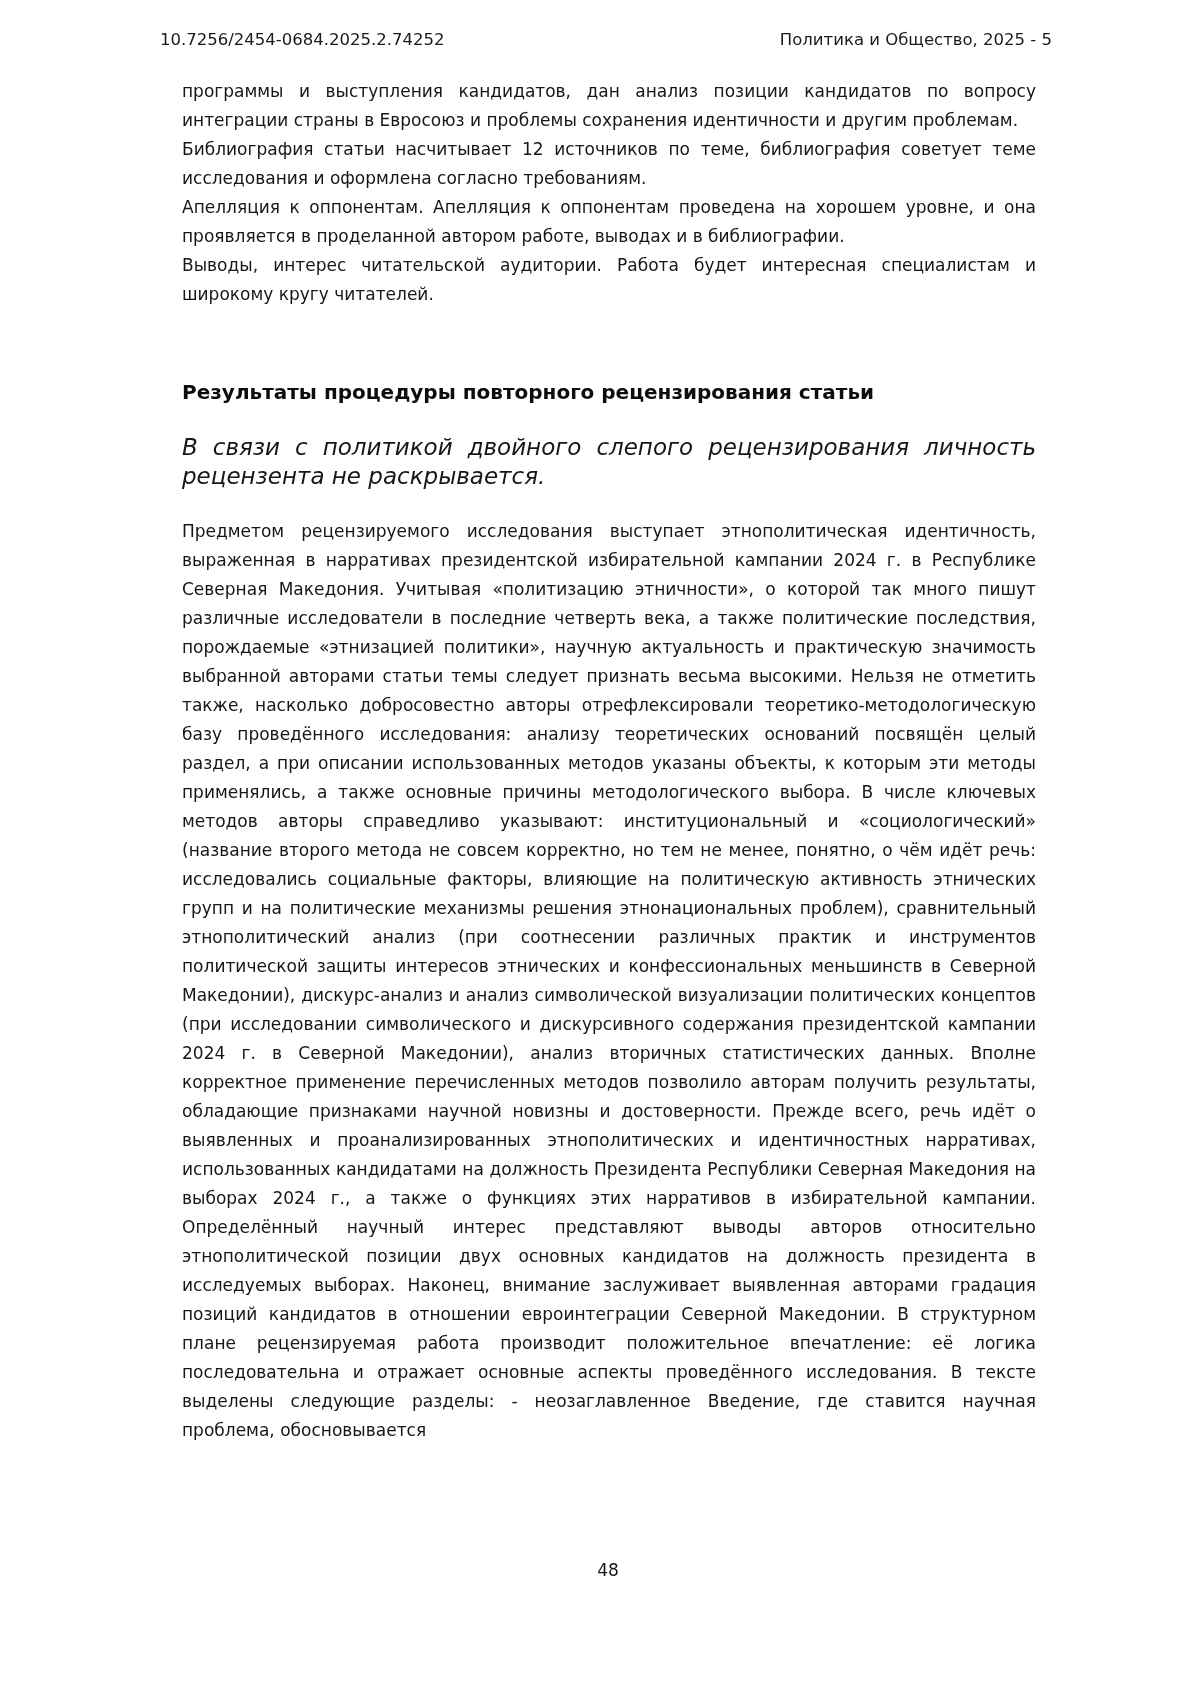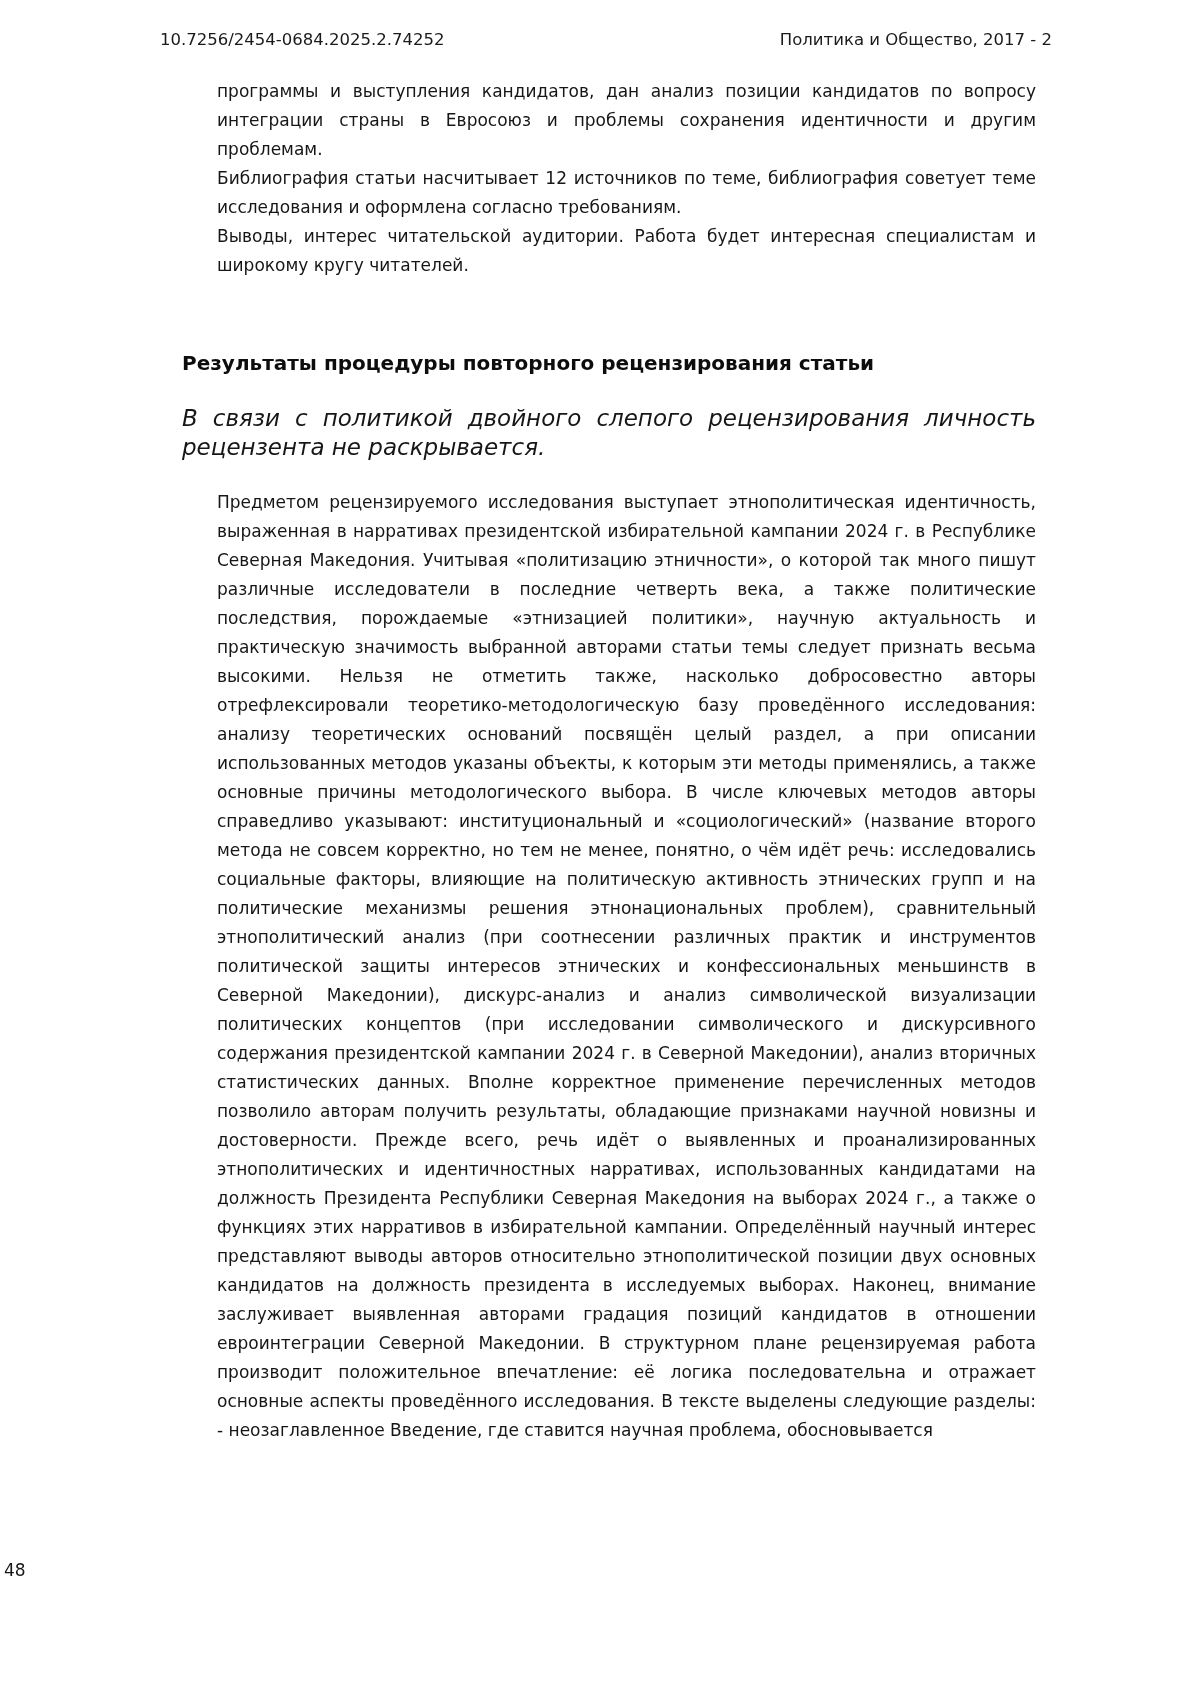--- a/index.html
+++ b/index.html
@@ -29,21 +29,20 @@
   .content {
     margin-left: 22px;
     margin-right: 16px;
   }
   .body-par {
     font-size: 17px;
     line-height: 29px;
     text-align: justify;
     text-justify: inter-word;
     color: #161616;
-    margin-left: 35px;
   }
   .section-heading {
     font-size: 20px;
     font-weight: bold;
     color: #0d0d0d;
     margin-top: 70px;
     margin-bottom: 28px;
     line-height: 26px;
   }
   .italic-par {
@@ -57,42 +56,43 @@
     margin-top: 26px;
   }
   a.reviewers-link {
     color: #1155CC;
     text-decoration: underline;
     cursor: pointer;
     font-style: italic;
   }
   .page-number {
     position: absolute;
-    left: 4px;
+    left: 16px;
     right: 0;
     bottom: 118px;
-    text-align: left;
+    text-align: center;
     font-size: 17px;
     color: #161616;
   }
 </style>
 </head>
 <body>
 
 <div class="page">
 
   <div class="doc-header">
     <span>10.7256/2454-0684.2025.2.74252</span>
-    <span>Политика и Общество, 2017 - 2</span>
+    <span>Политика и Общество, 2025 - 5</span>
   </div>
 
   <div class="content">
 
     <p class="body-par">программы и выступления кандидатов, дан анализ позиции кандидатов по вопросу интеграции страны в Евросоюз и проблемы сохранения идентичности и другим проблемам.</p>
     <p class="body-par">Библиография статьи насчитывает 12 источников по теме, библиография советует теме исследования и оформлена согласно требованиям.</p>
+    <p class="body-par">Апелляция к оппонентам. Апелляция к оппонентам проведена на хорошем уровне, и она проявляется в проделанной автором работе, выводах и в библиографии.</p>
     <p class="body-par">Выводы, интерес читательской аудитории. Работа будет интересная специалистам и широкому кругу читателей.</p>
 
     <h2 class="section-heading">Результаты процедуры повторного рецензирования статьи</h2>
 
     <p class="italic-par">В связи с политикой двойного слепого рецензирования личность рецензента не раскрывается.</p>
 
 
     <p class="body-par review-par">Предметом рецензируемого исследования выступает этнополитическая идентичность, выраженная в нарративах президентской избирательной кампании 2024 г. в Республике Северная Македония. Учитывая «политизацию этничности», о которой так много пишут различные исследователи в последние четверть века, а также политические последствия, порождаемые «этнизацией политики», научную актуальность и практическую значимость выбранной авторами статьи темы следует признать весьма высокими. Нельзя не отметить также, насколько добросовестно авторы отрефлексировали теоретико-методологическую базу проведённого исследования: анализу теоретических оснований посвящён целый раздел, а при описании использованных методов указаны объекты, к которым эти методы применялись, а также основные причины методологического выбора. В числе ключевых методов авторы справедливо указывают: институциональный и «социологический» (название второго метода не совсем корректно, но тем не менее, понятно, о чём идёт речь: исследовались социальные факторы, влияющие на политическую активность этнических групп и на политические механизмы решения этнонациональных проблем), сравнительный этнополитический анализ (при соотнесении различных практик и инструментов политической защиты интересов этнических и конфессиональных меньшинств в Северной Македонии), дискурс-анализ и анализ символической визуализации политических концептов (при исследовании символического и дискурсивного содержания президентской кампании 2024 г. в Северной Македонии), анализ вторичных статистических данных. Вполне корректное применение перечисленных методов позволило авторам получить результаты, обладающие признаками научной новизны и достоверности. Прежде всего, речь идёт о выявленных и проанализированных этнополитических и идентичностных нарративах, использованных кандидатами на должность Президента Республики Северная Македония на выборах 2024 г., а также о функциях этих нарративов в избирательной кампании. Определённый научный интерес представляют выводы авторов относительно этнополитической позиции двух основных кандидатов на должность президента в исследуемых выборах. Наконец, внимание заслуживает выявленная авторами градация позиций кандидатов в отношении евроинтеграции Северной Македонии. В структурном плане рецензируемая работа производит положительное впечатление: её логика последовательна и отражает основные аспекты проведённого исследования. В тексте выделены следующие разделы: - неозаглавленное Введение, где ставится научная проблема, обосновывается</p>
 
   </div>

